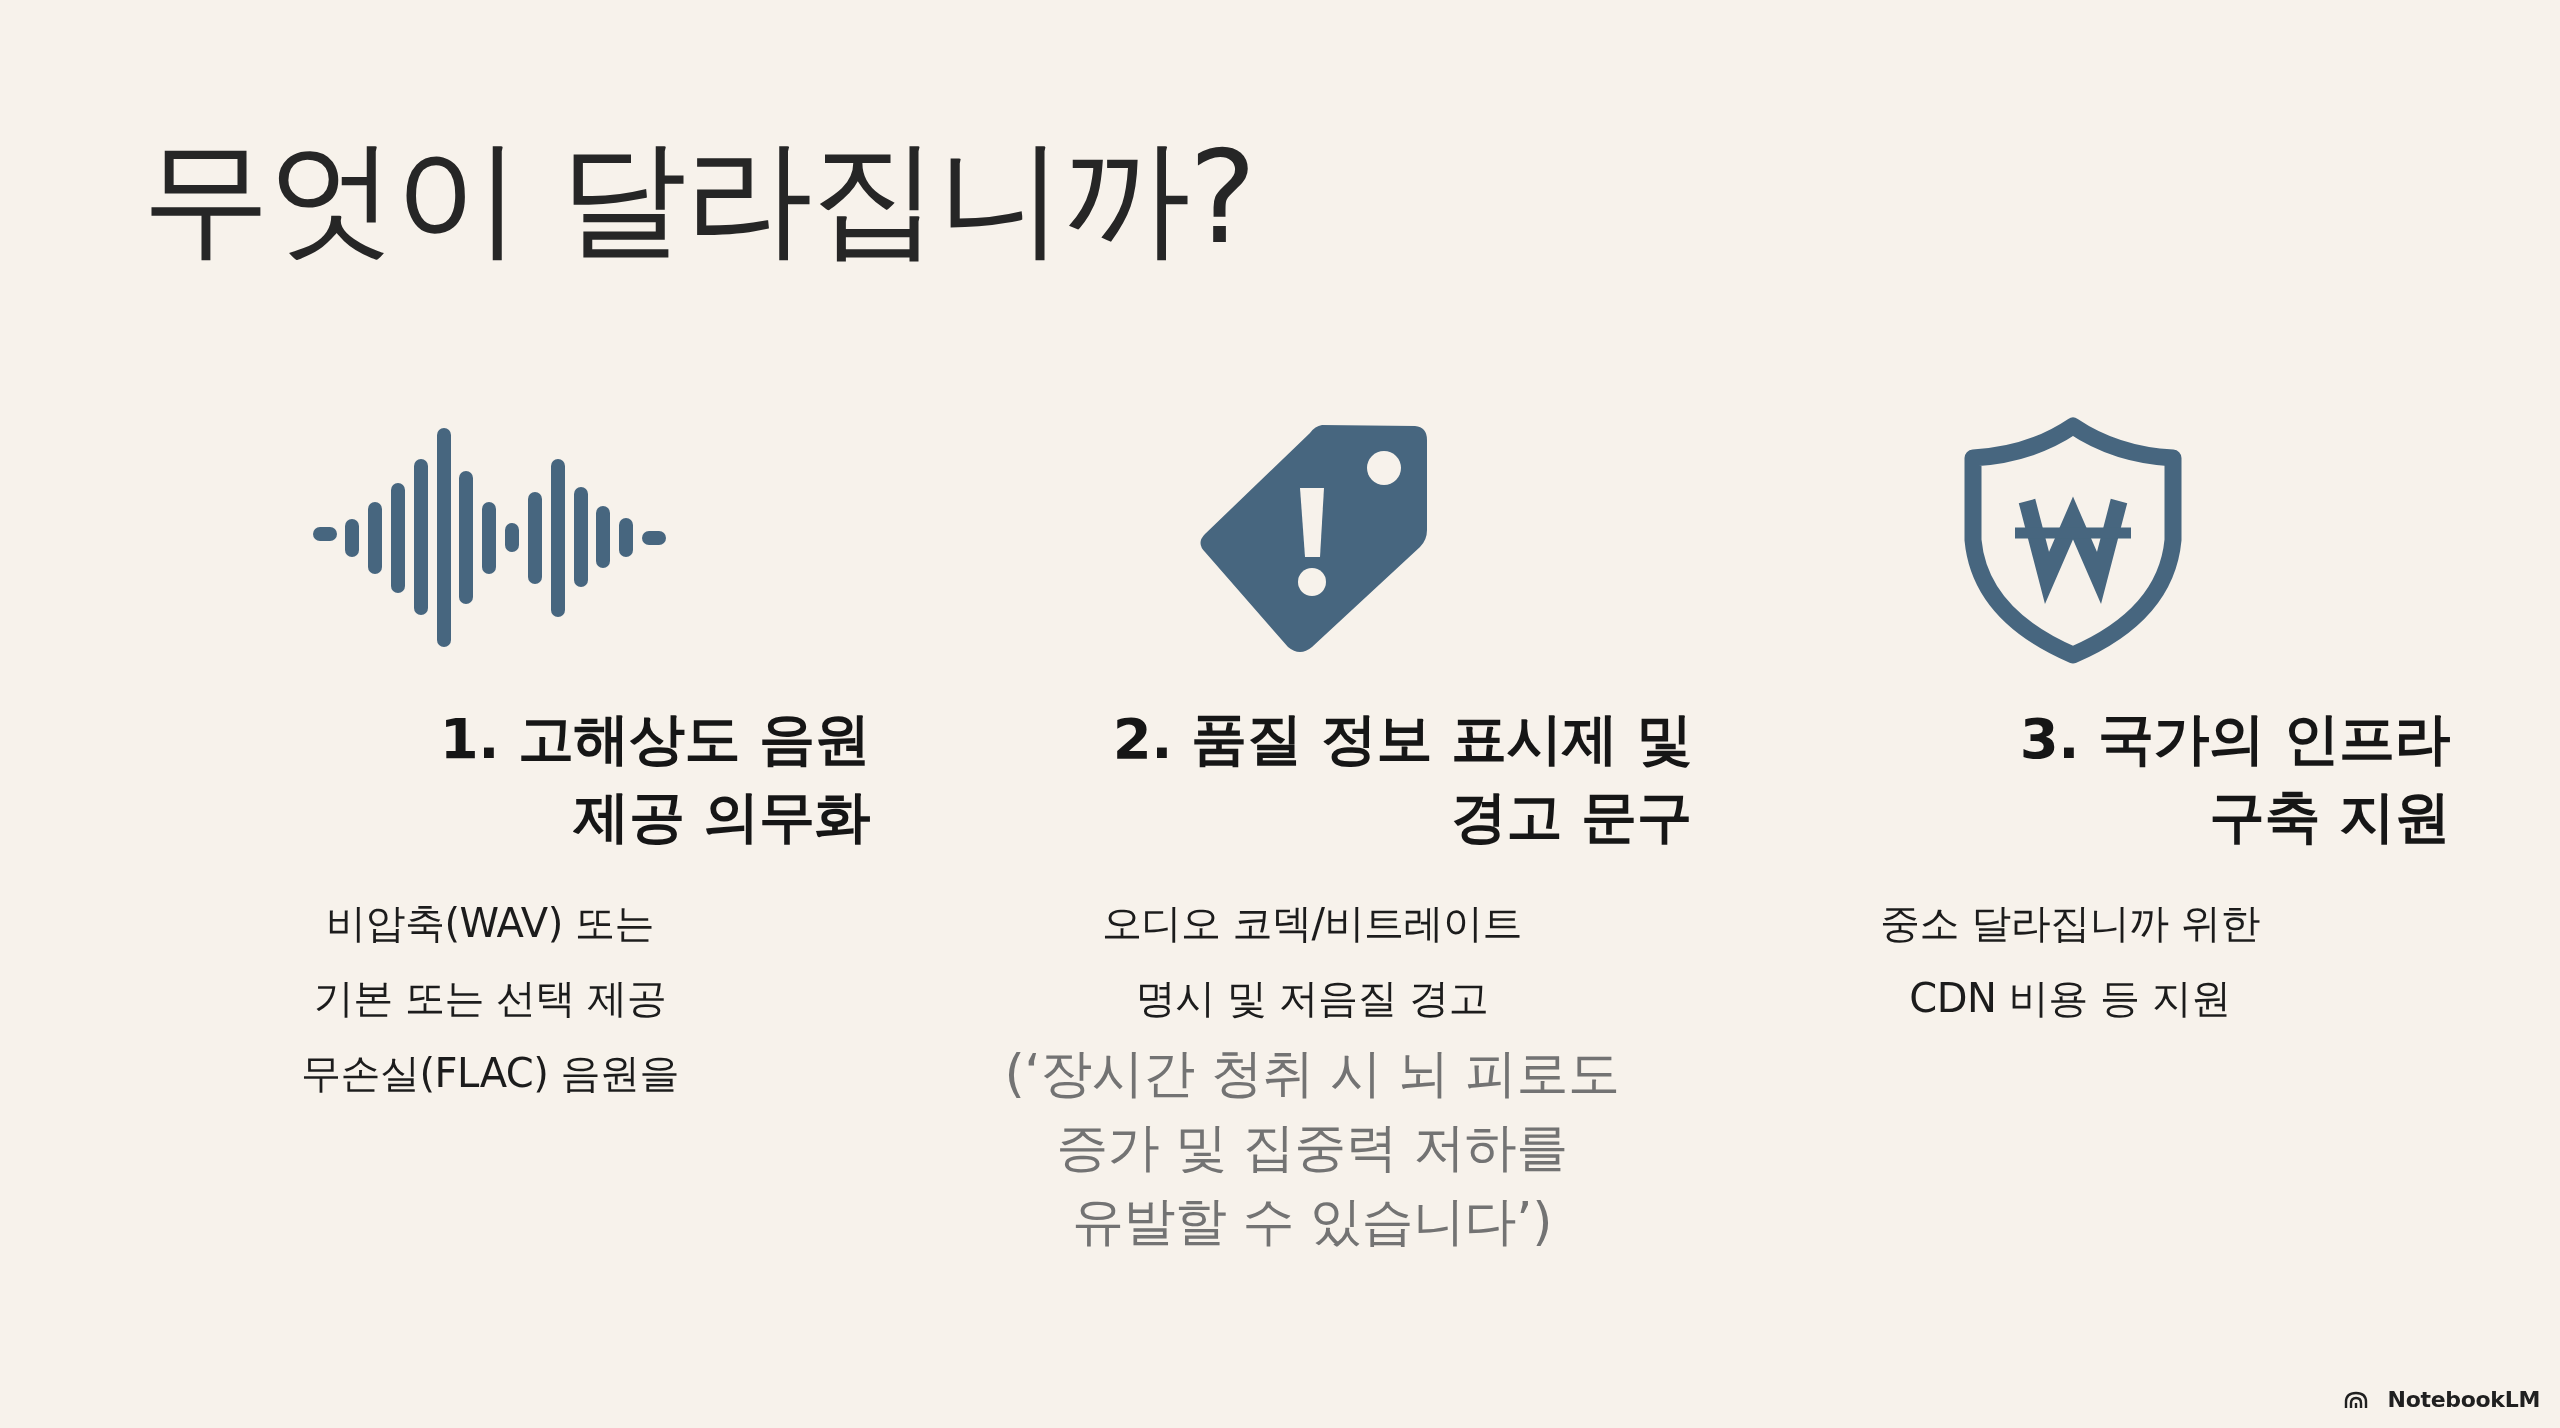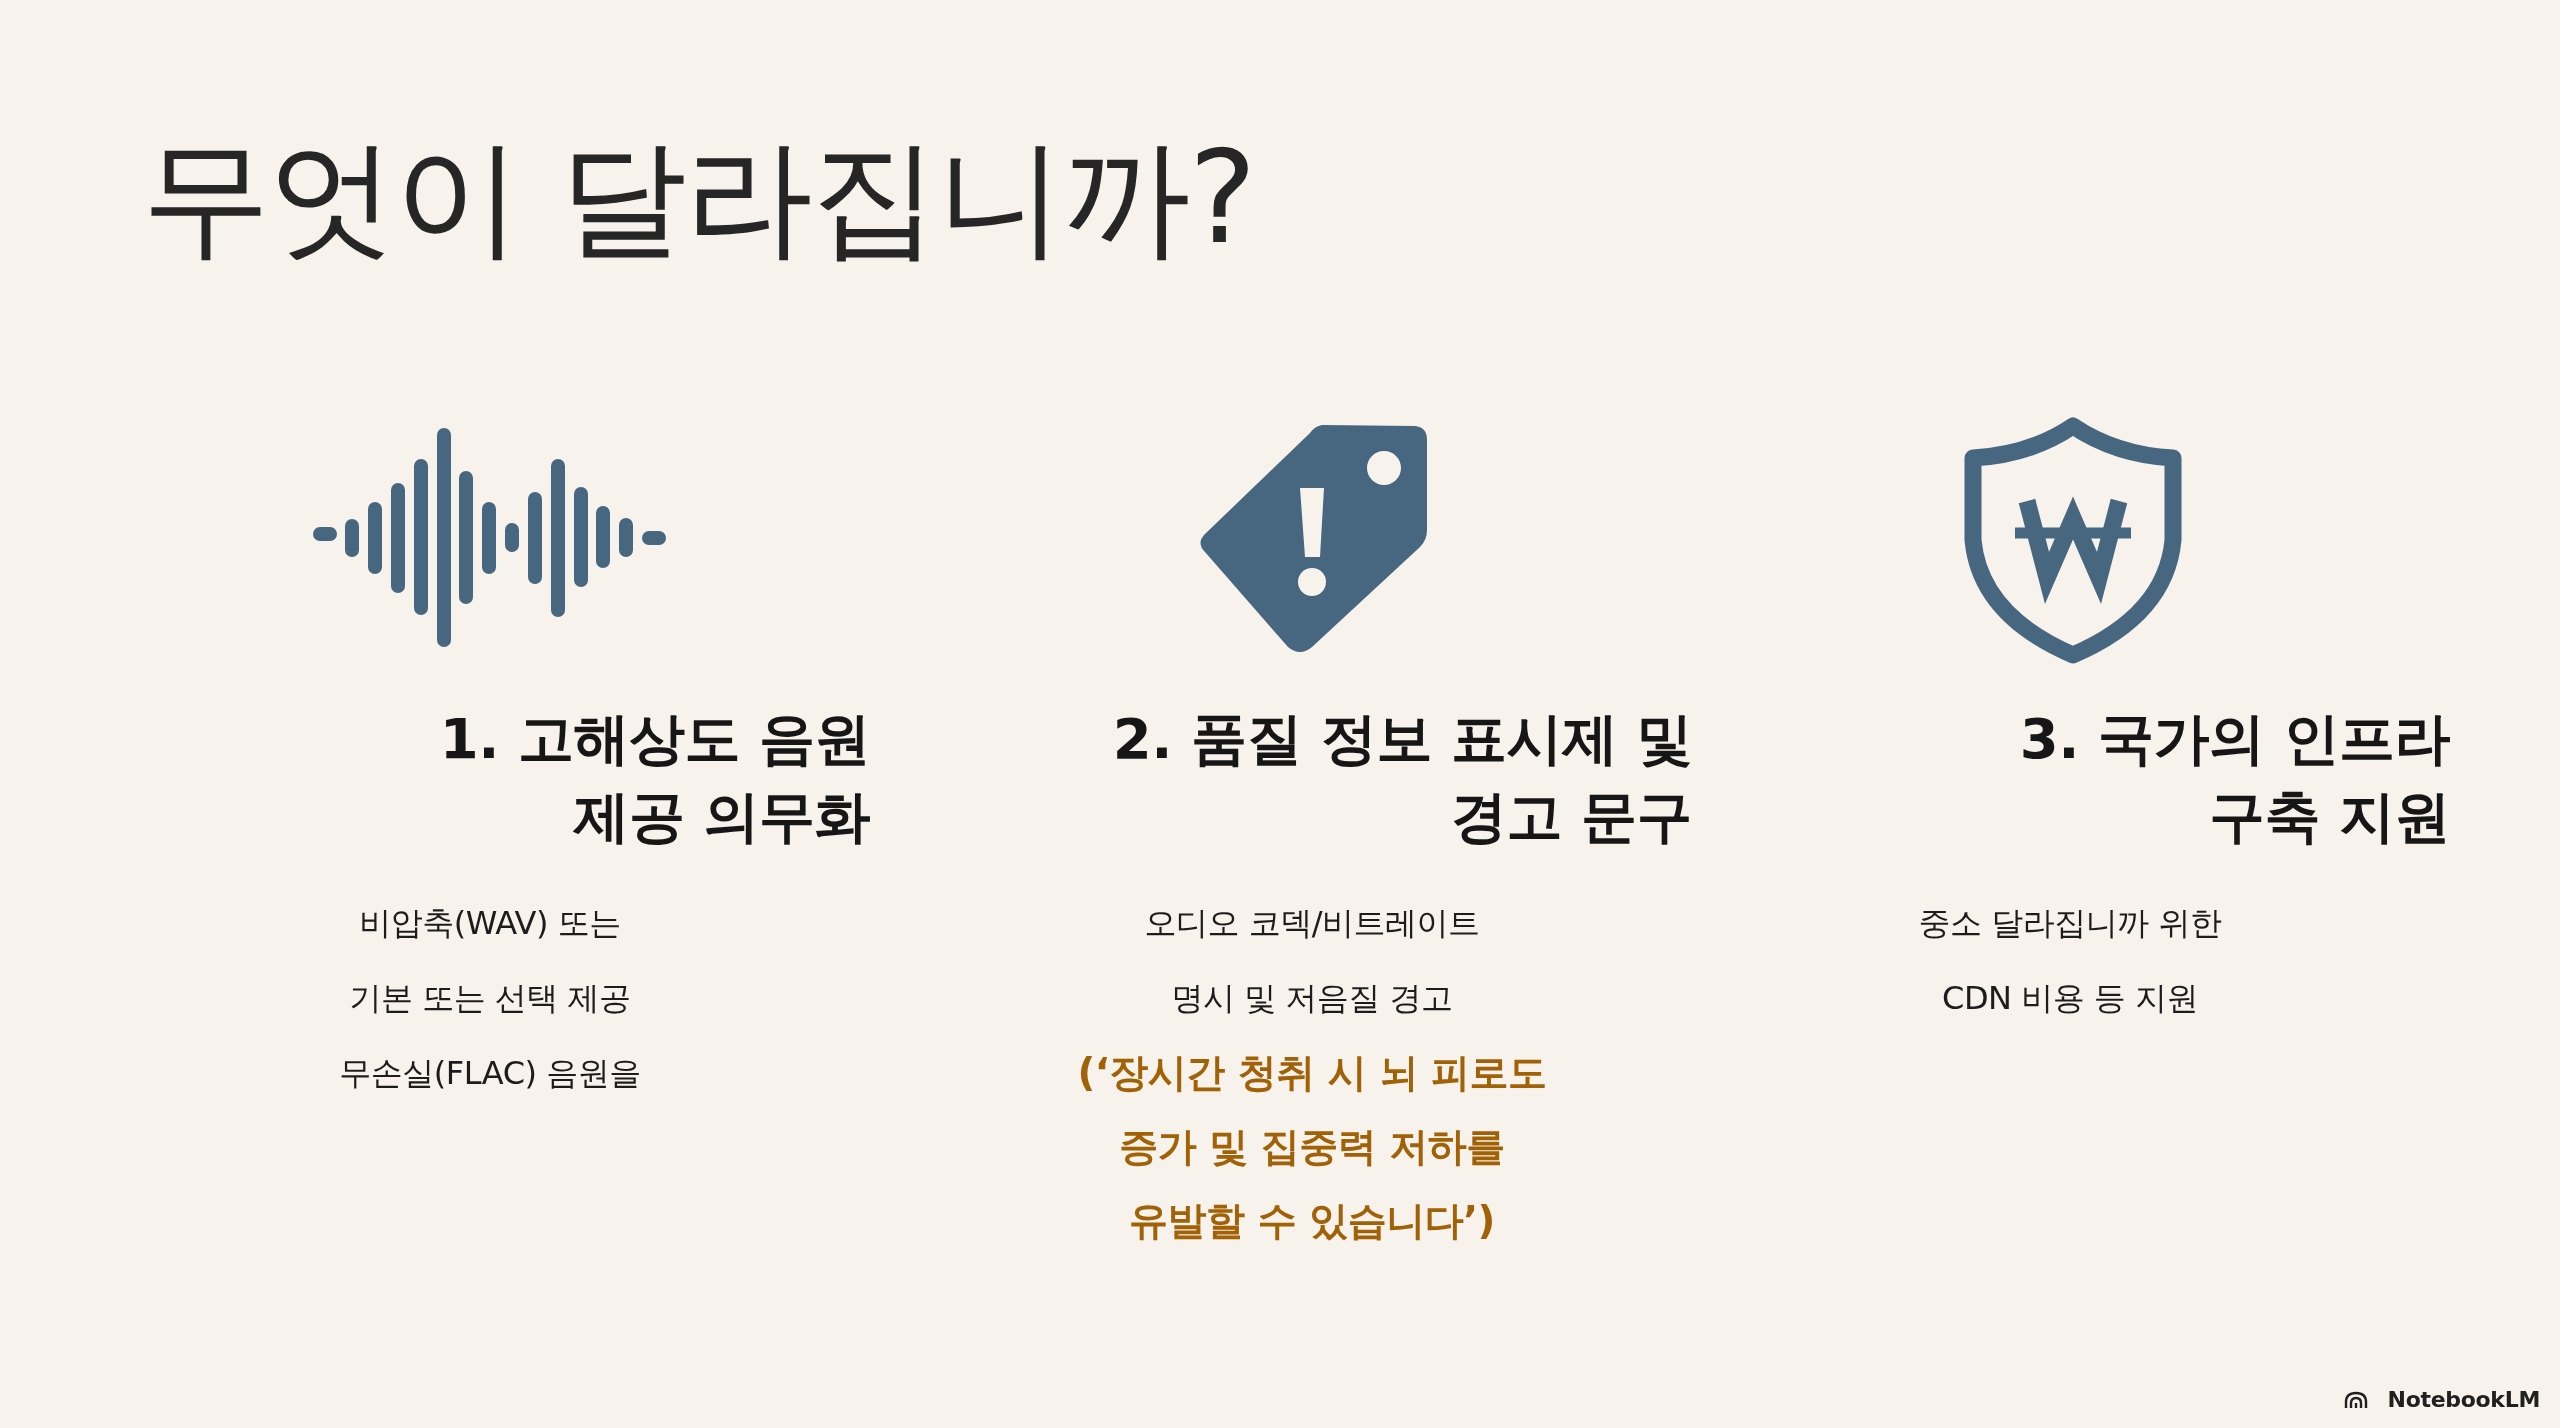--- a/index.html
+++ b/index.html
@@ -49,32 +49,32 @@
   .col-heading {
     margin: 0;
     font-size: 56px;
     font-weight: 700;
     line-height: 78px;
     color: #161616;
     letter-spacing: -0.5px;
   }
   .col-body {
     margin-top: 30px;
-    font-size: 32px;
+    font-size: 40px;
     font-weight: 400;
     line-height: 75px;
     color: #1c1c1c;
     letter-spacing: -0.5px;
   }
   .col-body .line { display: block; }
   .col-warning {
-    font-size: 39px;
-    font-weight: 700;
+    font-size: 52px;
+    font-weight: 400;
     line-height: 74px;
-    color: #a16207;
+    color: #737373;
     letter-spacing: -0.5px;
   }
   .col-warning .line { display: block; }
   .heading-line { display: block; text-align: right; }
 
   .brand {
     position: absolute;
     right: 20px;
     bottom: 16px;
     display: flex;

